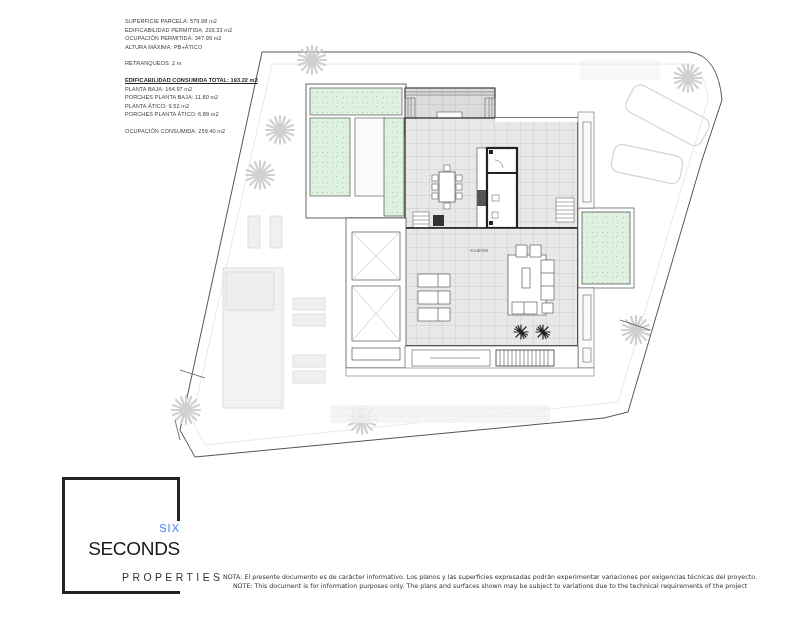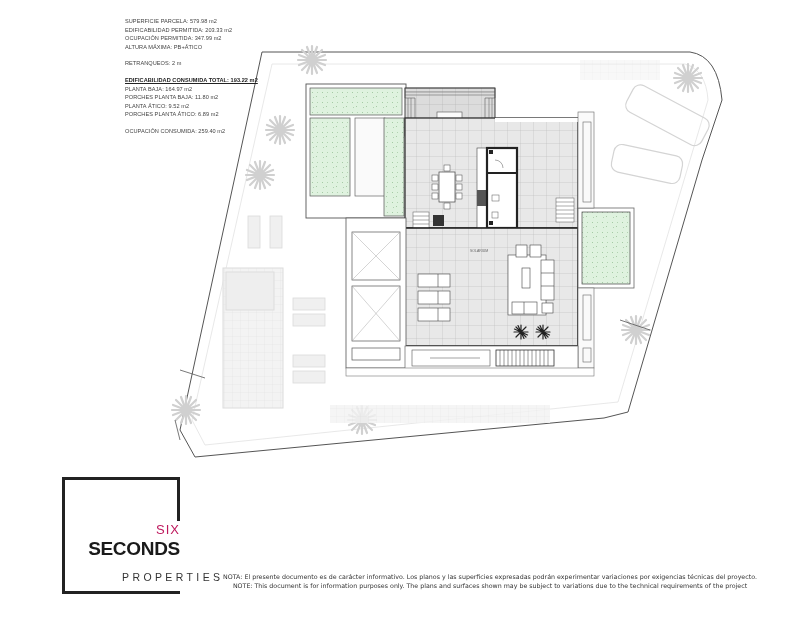--- a/index.html
+++ b/index.html
@@ -6,22 +6,22 @@
   body { width: 800px; height: 640px; position: relative; overflow: hidden; font-family: "Liberation Sans", sans-serif; color: #222; }
   #plan { position: absolute; left: 0; top: 0; width: 800px; height: 460px; }
   .specs { position: absolute; left: 125px; top: 17px; font-family: "Liberation Sans", sans-serif; font-size: 5.6px; line-height: 8.6px; color: #444; letter-spacing: 0.05px; }
   .specs .gap { height: 8px; }
   .specs .hl { text-decoration: underline; font-weight: bold; color: #222; }
   .logo { position: absolute; left: 62px; top: 477px; width: 118px; height: 117px; }
   .logo .frame-top { position: absolute; left: 0; top: 0; width: 118px; height: 3px; background: #222; }
   .logo .frame-left { position: absolute; left: 0; top: 0; width: 3px; height: 117px; background: #222; }
   .logo .frame-right { position: absolute; right: 0; top: 0; width: 3px; height: 44px; background: #222; }
   .logo .frame-bottom { position: absolute; left: 0; bottom: 0; width: 118px; height: 3px; background: #222; }
-  .logo .six { position: absolute; right: 0; top: 45px; font-family: "Liberation Sans", sans-serif; font-size: 13px; color: #be185d; letter-spacing: 1px; }
-  .logo .seconds { position: absolute; right: 0; top: 61px; font-family: "Liberation Sans", sans-serif; font-weight: bold; font-size: 19px; color: #1a1a1a; letter-spacing: -0.3px; }
+  .logo .six { position: absolute; right: 0; top: 45px; font-family: "Liberation Sans", sans-serif; font-size: 11px; color: #3b82f6; letter-spacing: 1px; }
+  .logo .seconds { position: absolute; right: 0; top: 61px; font-family: "Liberation Sans", sans-serif; font-weight: normal; font-size: 19px; color: #1a1a1a; letter-spacing: -0.3px; }
   .logo .props { position: absolute; left: 12px; top: 94px; font-family: "Liberation Sans", sans-serif; font-size: 10.5px; color: #333; letter-spacing: 3.4px; padding-left: 48px; }
   .note { position: absolute; left: 205px; top: 572px; width: 570px; text-align: center; font-family: "DejaVu Sans", sans-serif; font-size: 6.3px; line-height: 9.2px; color: #333; }
 </style>
 </head>
 <body>
 
 <svg id="plan" viewBox="0 0 800 460" xmlns="http://www.w3.org/2000/svg">
   <defs>
     <pattern id="tile" width="13" height="13" patternUnits="userSpaceOnUse">
       <rect width="13" height="13" fill="#e8e8e8"></rect>

